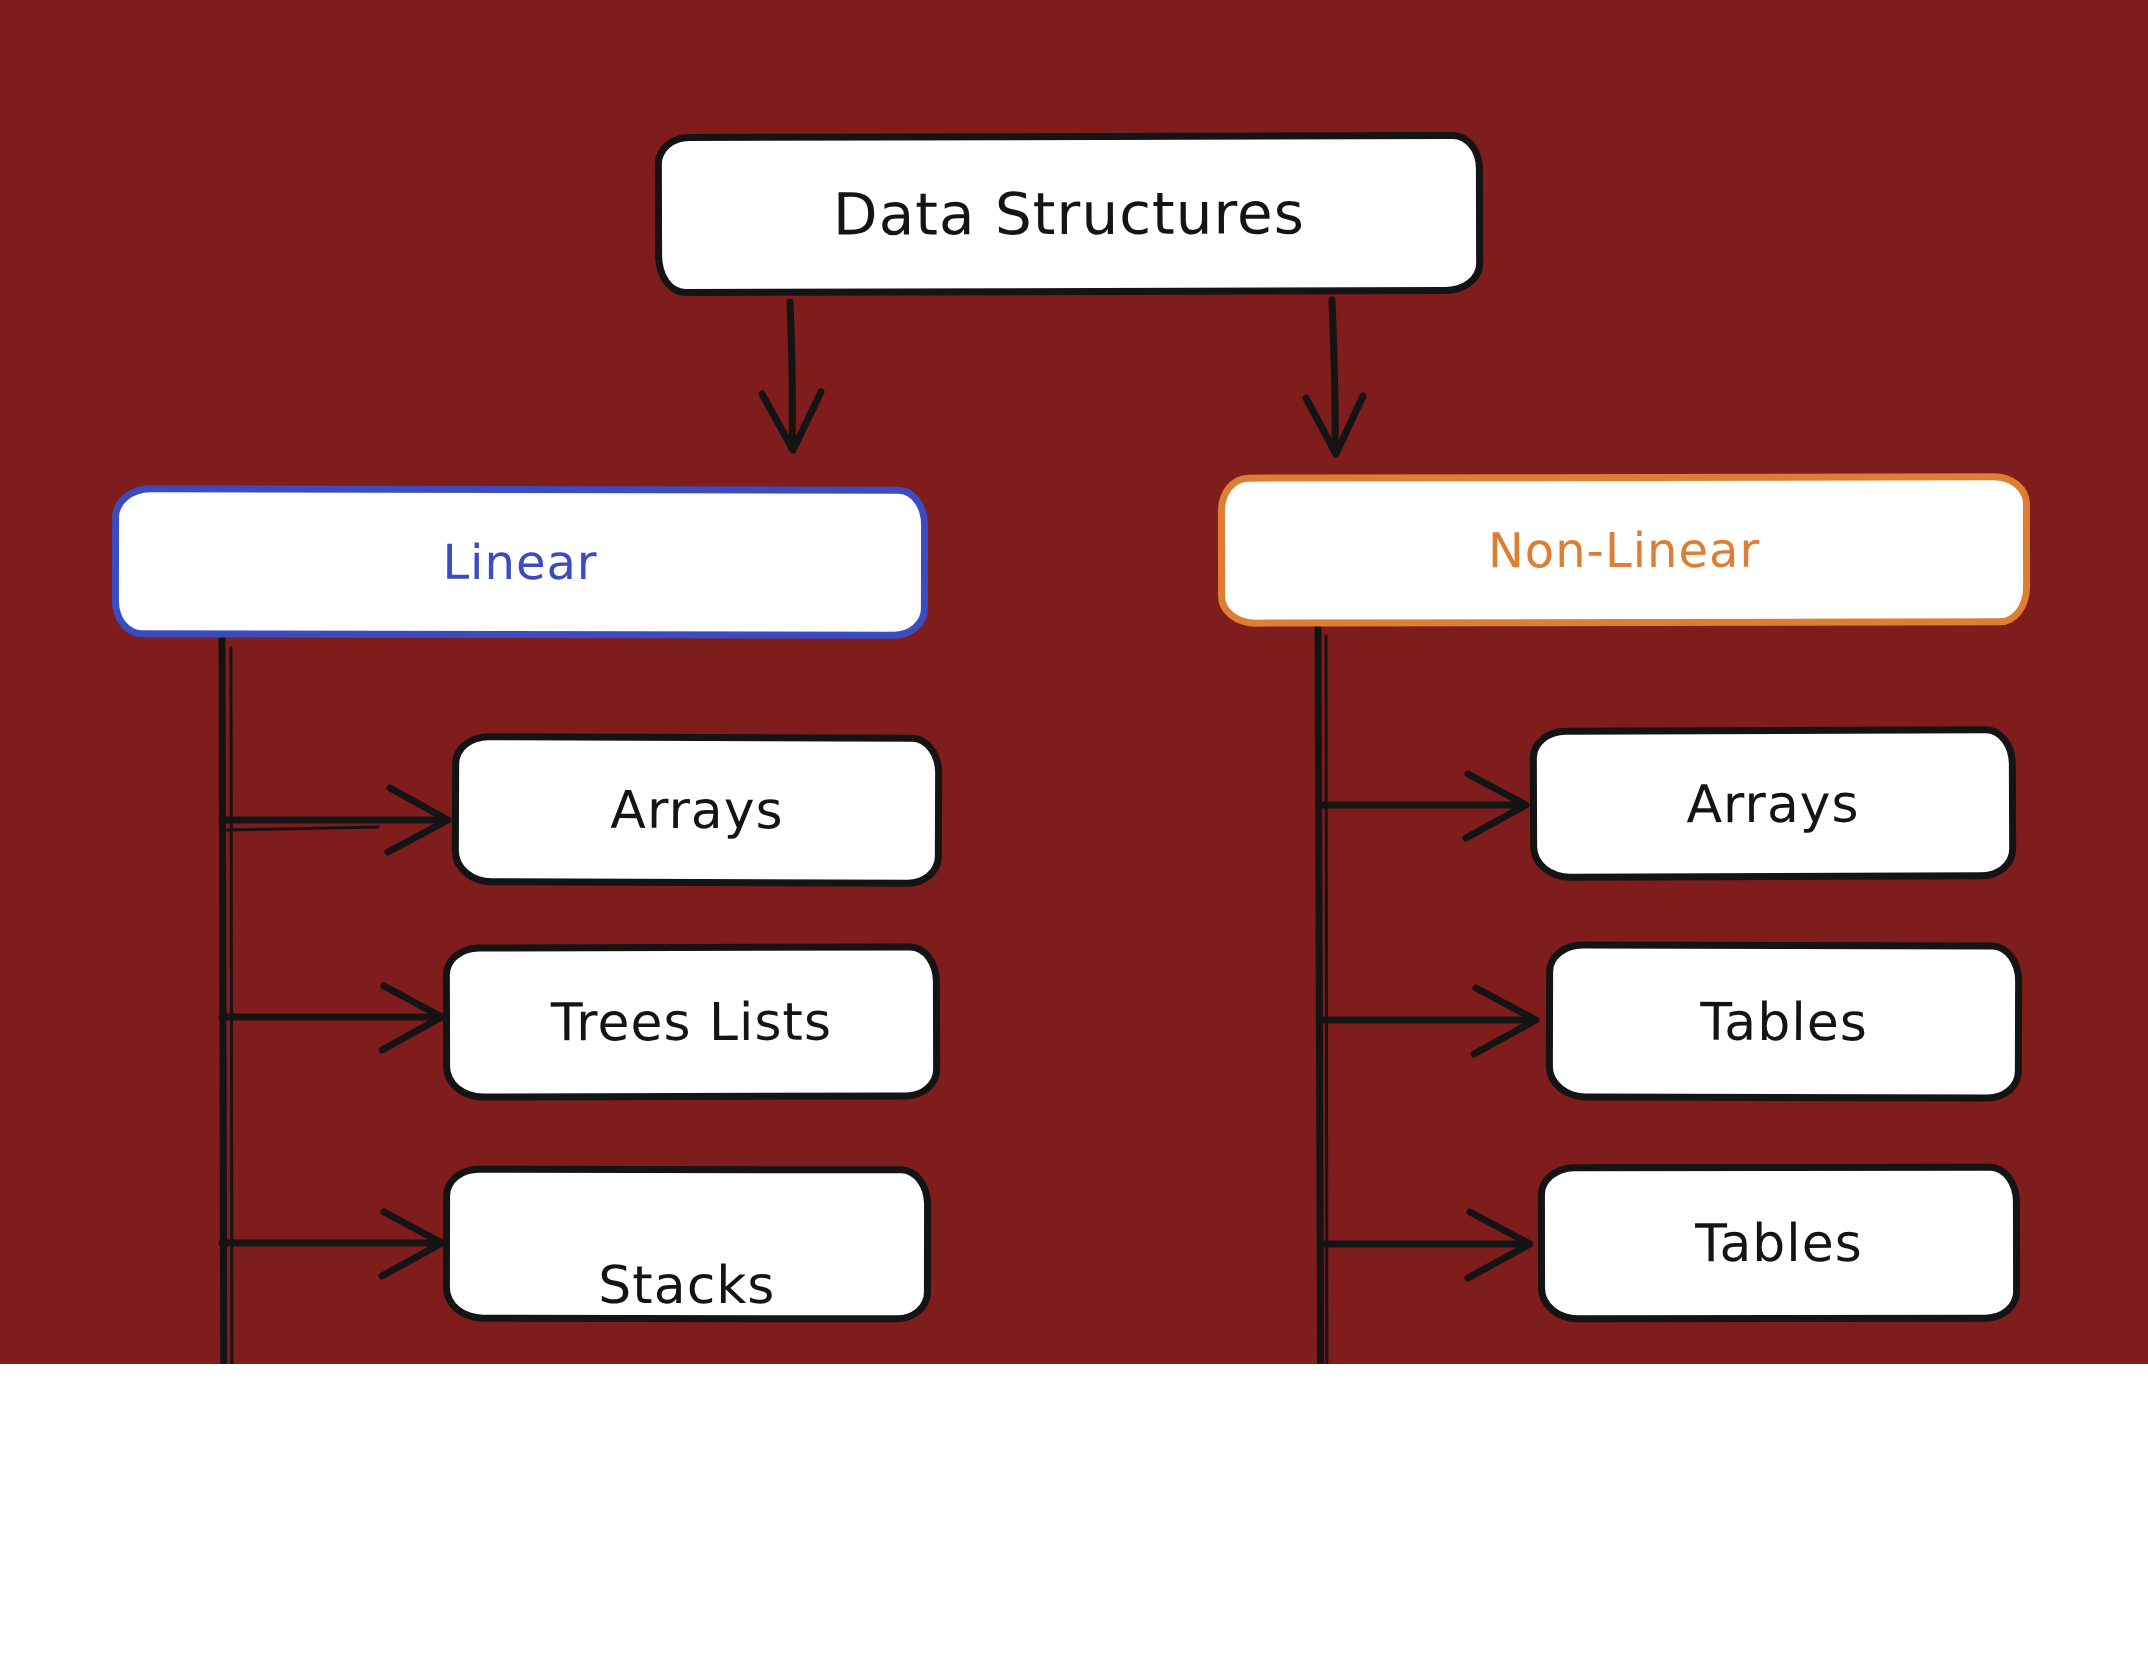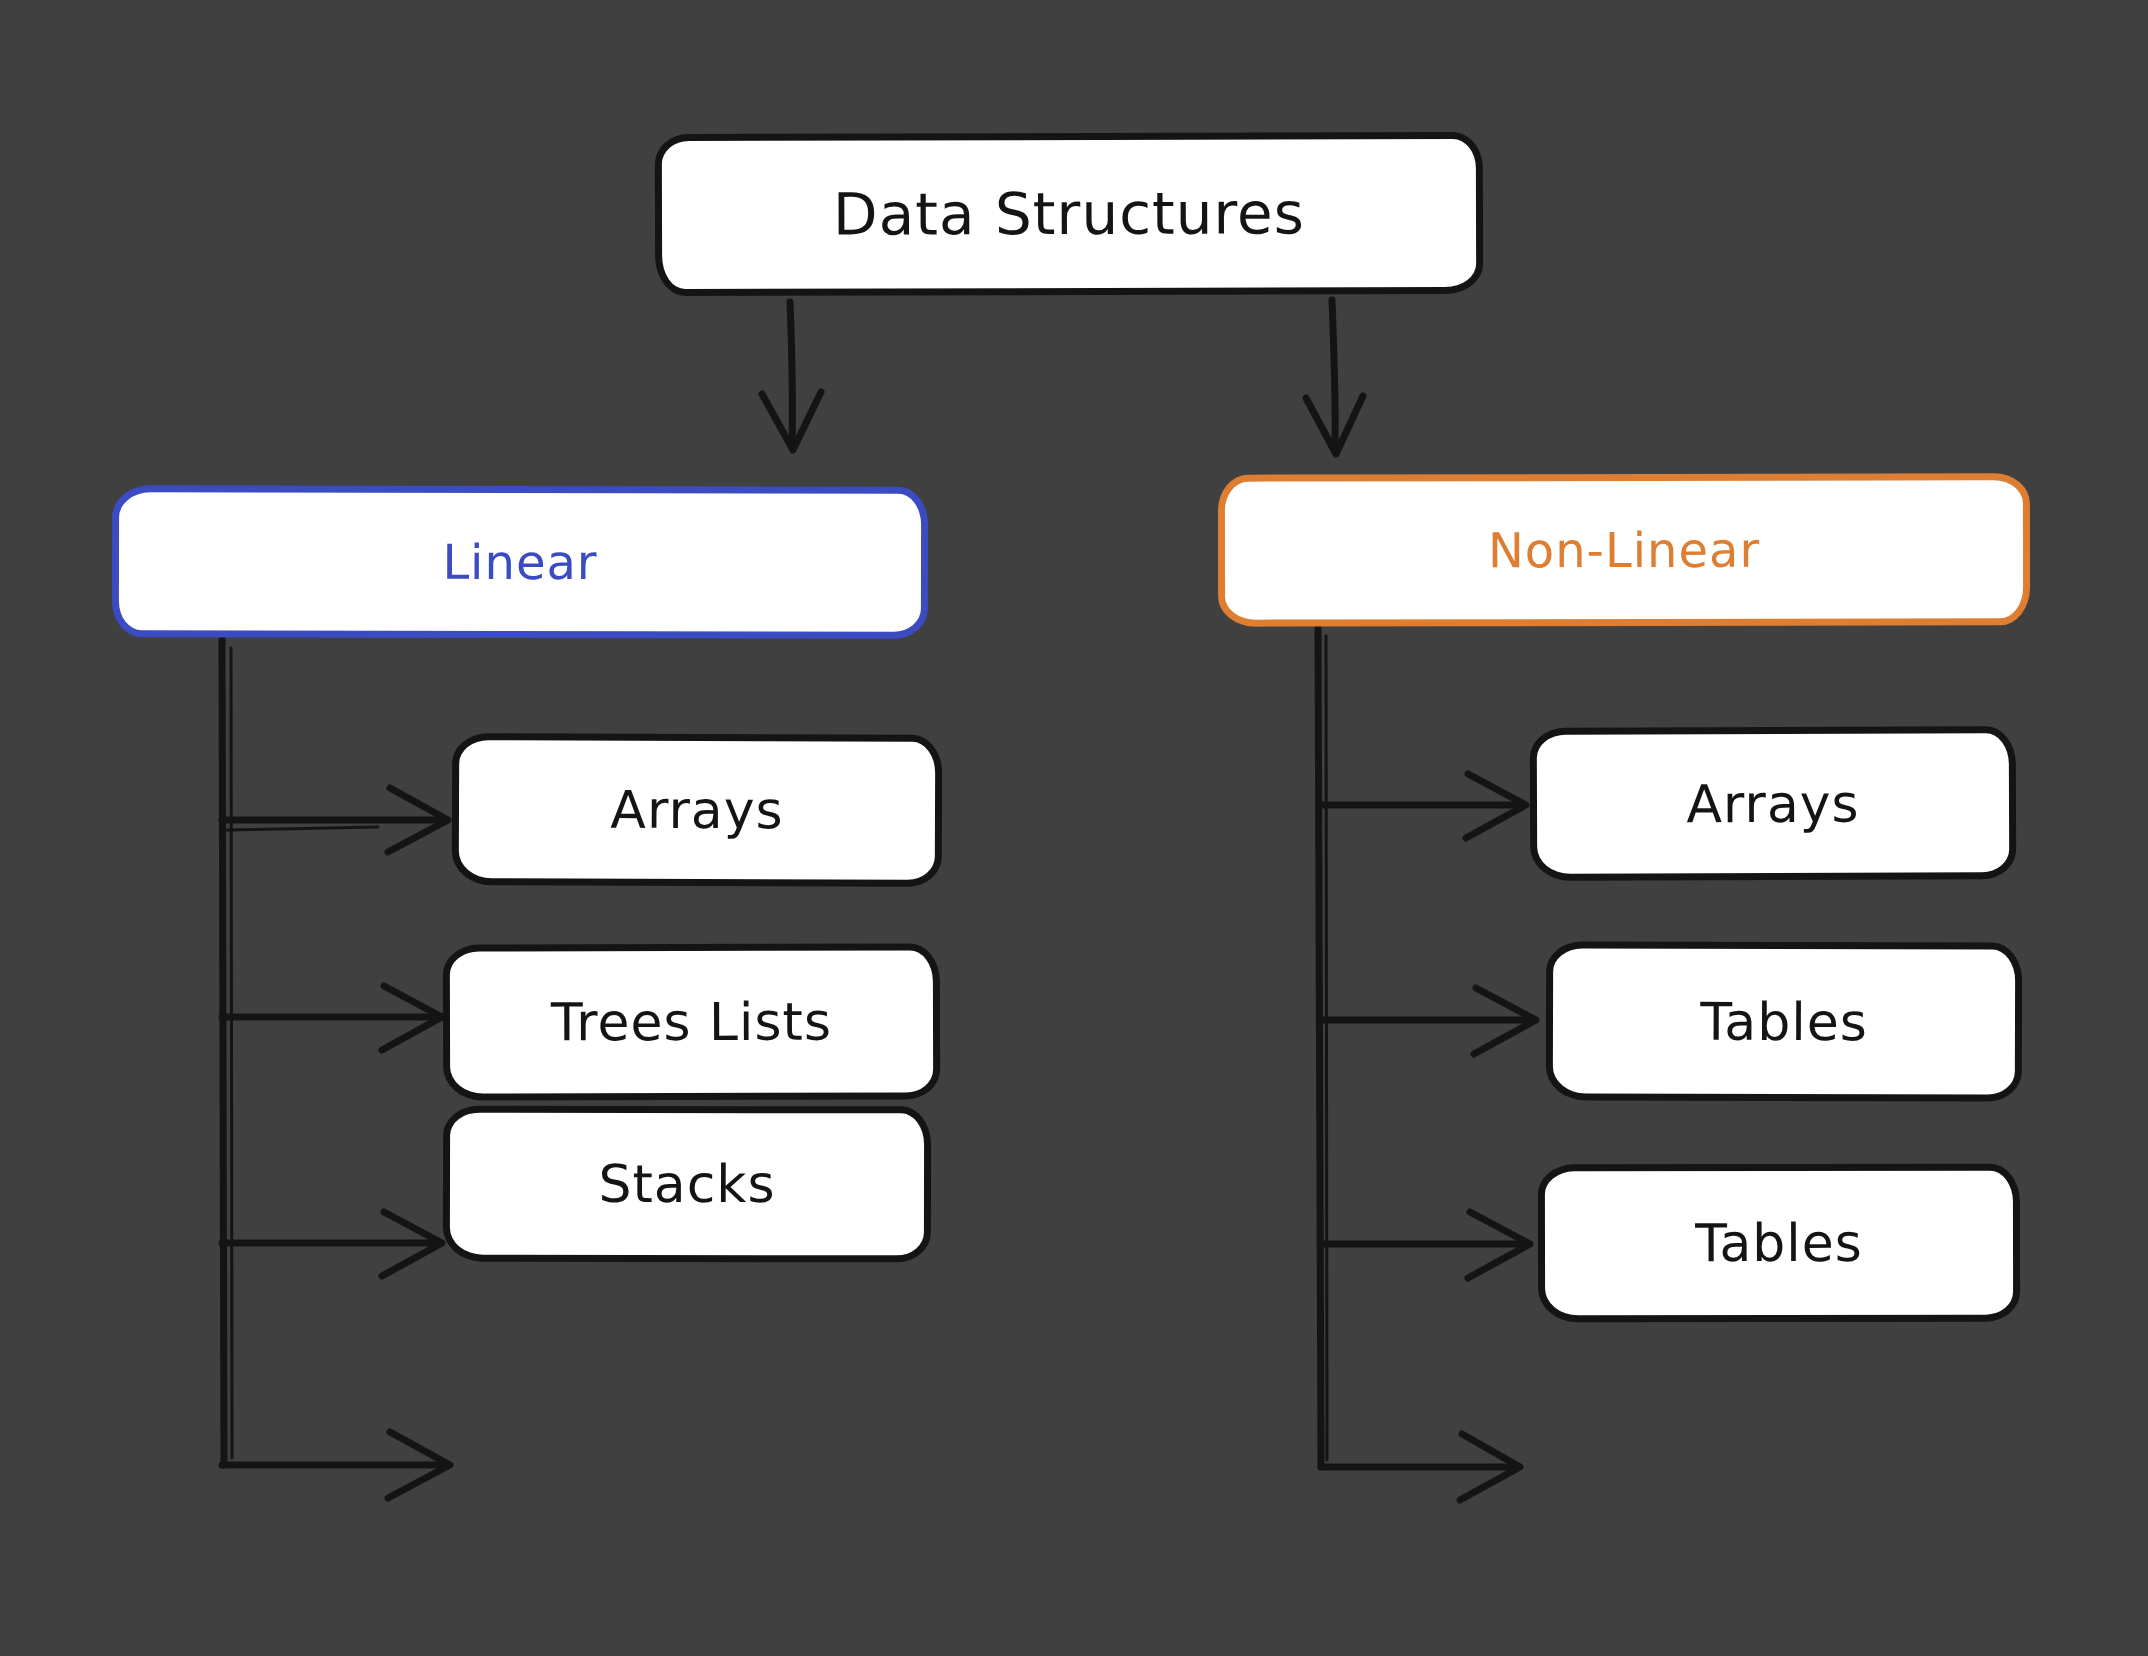--- a/index.html
+++ b/index.html
@@ -4,22 +4,22 @@
 <style>
   html, body {
     margin: 0;
     padding: 0;
     background: #ffffff;
     font-family: "DejaVu Sans", "Liberation Sans", sans-serif;
   }
   .canvas {
     position: relative;
     width: 2148px;
-    height: 1656px;
-    background: #404040;
+    height: 1364px;
+    background: #7f1d1d;
     overflow: hidden;
   }
   .connectors {
     position: absolute;
     left: 0; top: 0;
     width: 2148px;
     height: 1656px;
   }
   .connectors path {
     fill: none;
@@ -67,21 +67,21 @@
     border-radius: 30px 36px 30px 38px / 36px 30px 38px 30px;
     font-size: 48px;
     transform: rotate(-0.1deg);
   }
   .node-child {
     font-size: 52px;
     border-radius: 36px 30px 34px 40px / 30px 38px 30px 34px;
   }
   .n-arrays  { left: 452px;  top: 734px;  width: 490px; height: 152px; transform: rotate(0.2deg); }
   .n-linked  { left: 443px;  top: 944px;  width: 497px; height: 156px; transform: rotate(-0.15deg); }
-  .n-stacks  { left: 443px;  top: 1106px; width: 488px; height: 156px; transform: rotate(0.1deg); }
+  .n-stacks  { left: 443px;  top: 1166px; width: 488px; height: 156px; transform: rotate(0.1deg); align-items: flex-end; }
   .n-queues  { left: 452px;  top: 1390px; width: 492px; height: 158px; transform: rotate(-0.1deg); }
   .n-trees   { left: 1530px; top: 727px;  width: 486px; height: 153px; transform: rotate(-0.2deg); }
   .n-graphs  { left: 1546px; top: 942px;  width: 476px; height: 159px; transform: rotate(0.15deg); }
   .n-tables  { left: 1538px; top: 1164px; width: 482px; height: 158px; transform: rotate(-0.1deg); }
   .n-sets    { left: 1528px; top: 1385px; width: 486px; height: 156px; transform: rotate(0.1deg); }
 </style>
 </head>
 <body>
 
 <div class="canvas">

